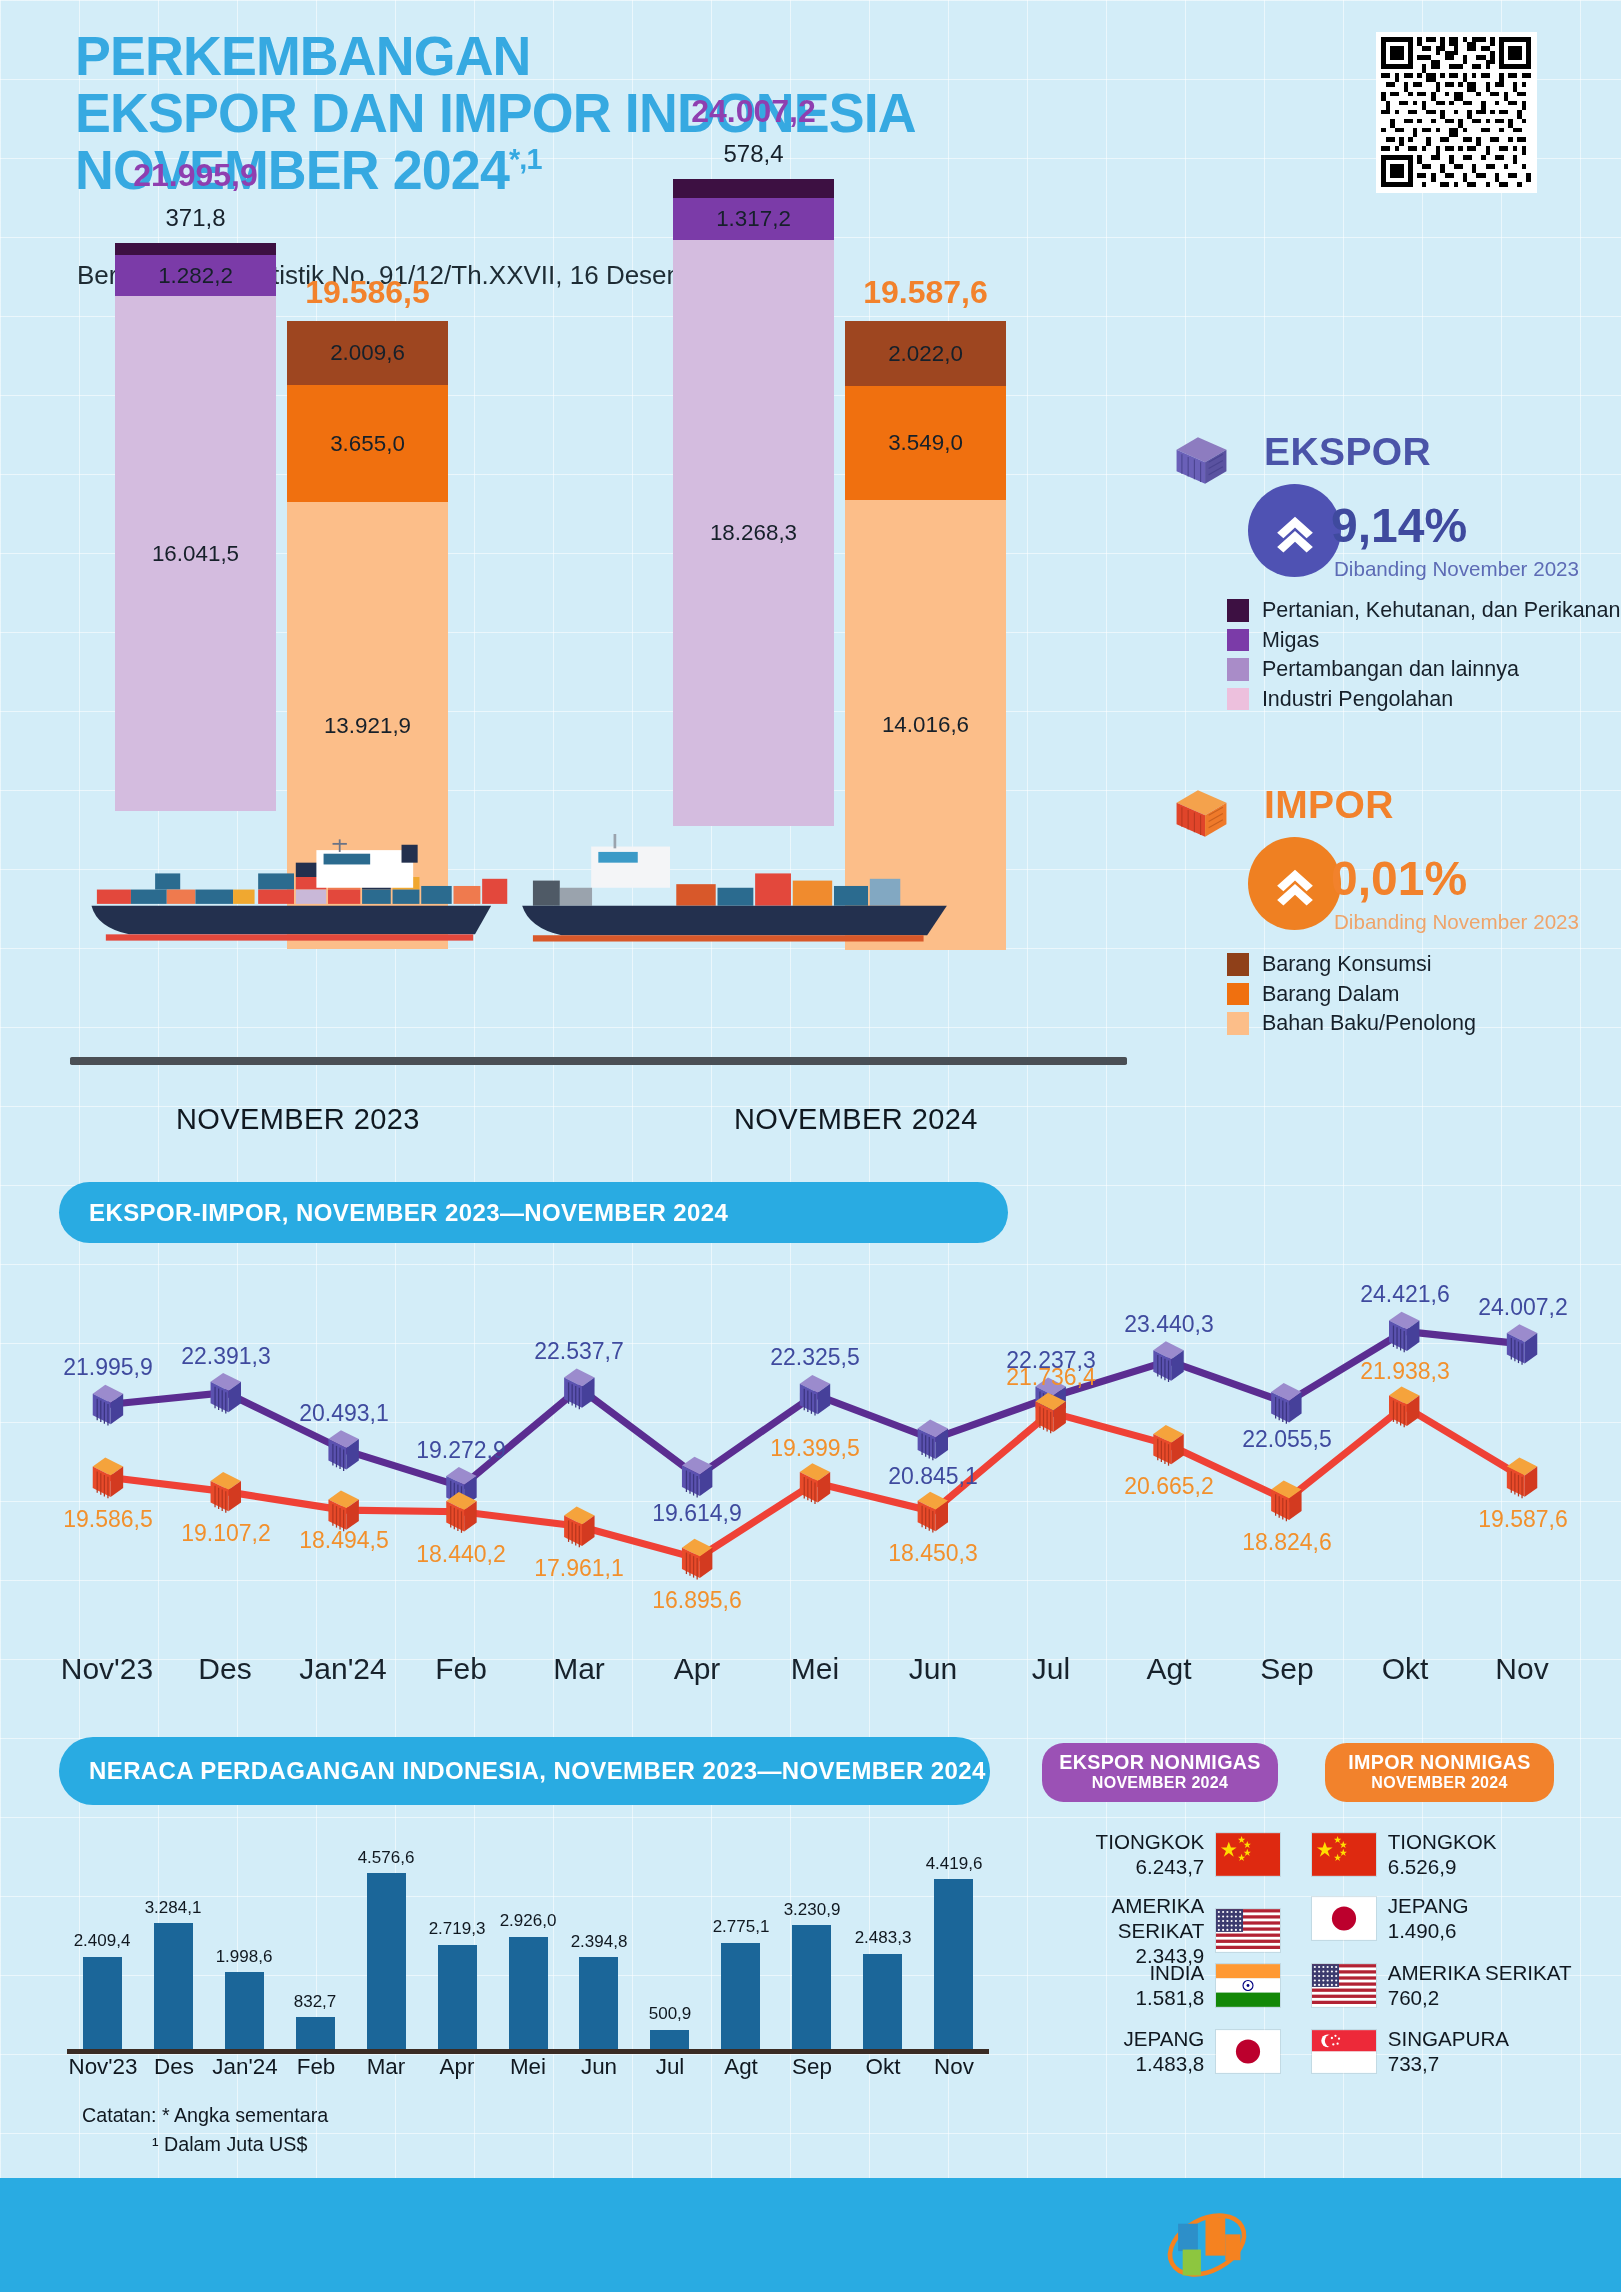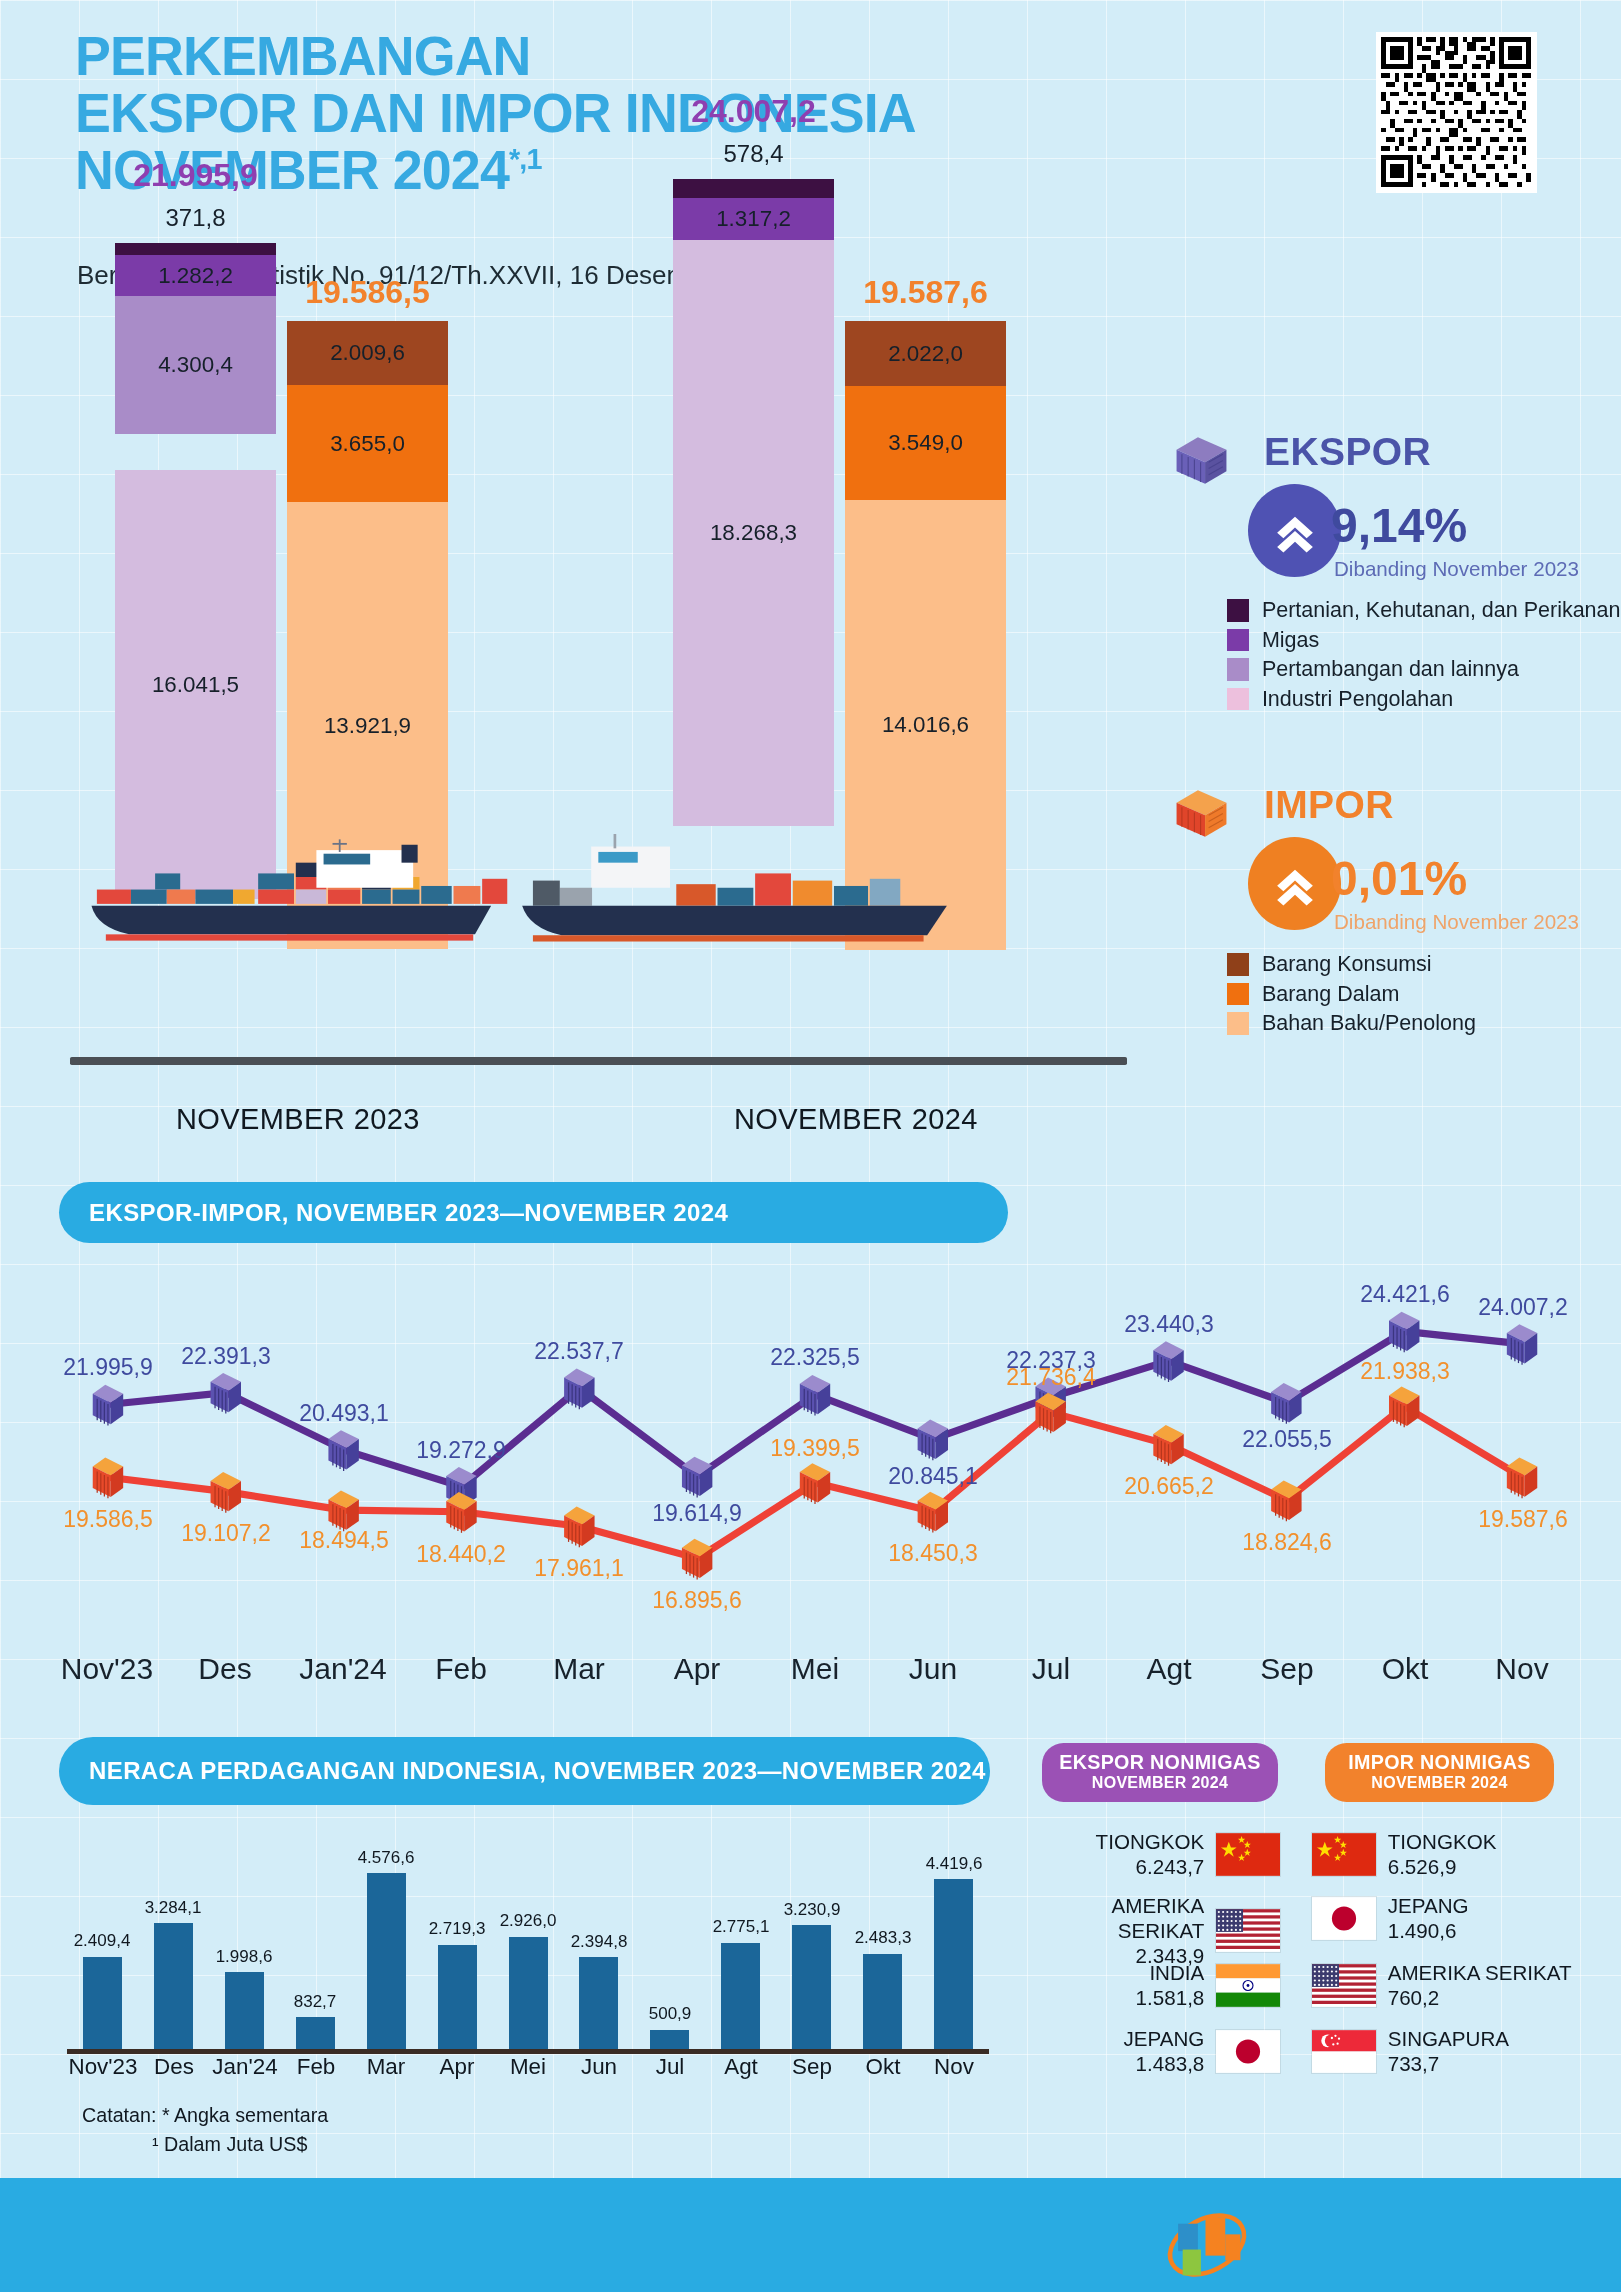--- a/index.html
+++ b/index.html
@@ -288,24 +288,21 @@
     </svg>
   </div>
 
   <div class="barfield">
     <div id="bars-container">
         <div class="stack" style="left: 115px; height: 706px;">
           <div class="seg" style="height: 12px; background: rgb(61, 16, 66);"></div>
           <div class="seg" style="height: 41px; background: rgb(123, 59, 168);">
             <span>1.282,2</span>
           </div>
-          <div class="seg" style="height: 138px; background: rgb(169, 140, 200);">
-            <span>4.300,4</span>
-          </div>
-          <div class="seg" style="height: 429px; background: rgb(212, 188, 223); margin-top: 36px;">
+          <div class="seg" style="height: 515px; background: rgb(212, 188, 223);">
             <span>16.041,5</span>
           </div>
           <div class="segout" style="top: -39px;">371,8</div>
           <div class="stacktotal" style="top: -86px; color: rgb(143, 63, 176);">21.995,9</div>
         </div>
         <div class="stack" style="left: 287px; height: 628px;">
           <div class="seg" style="height: 64px; background: rgb(158, 70, 32);">
             <span>2.009,6</span>
           </div>
           <div class="seg" style="height: 117px; background: rgb(240, 112, 15);">

